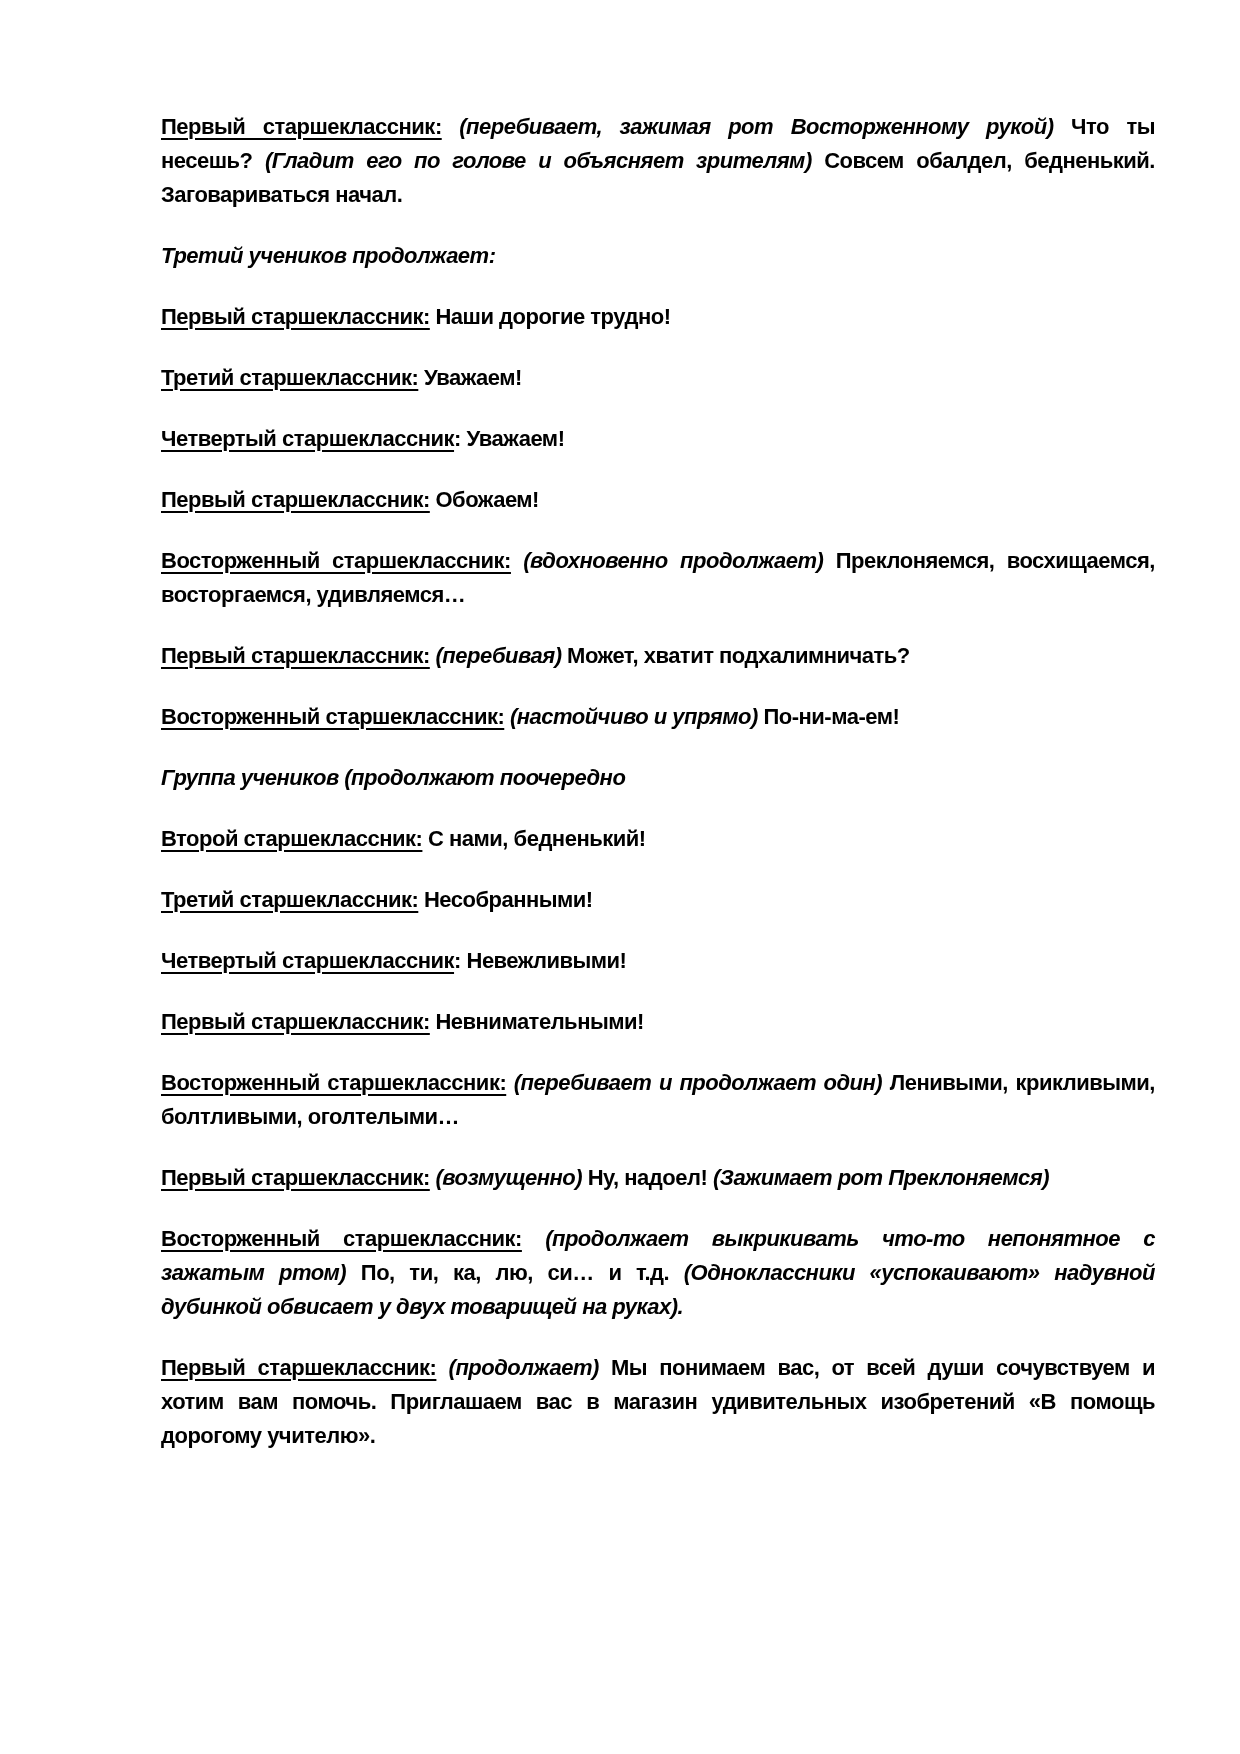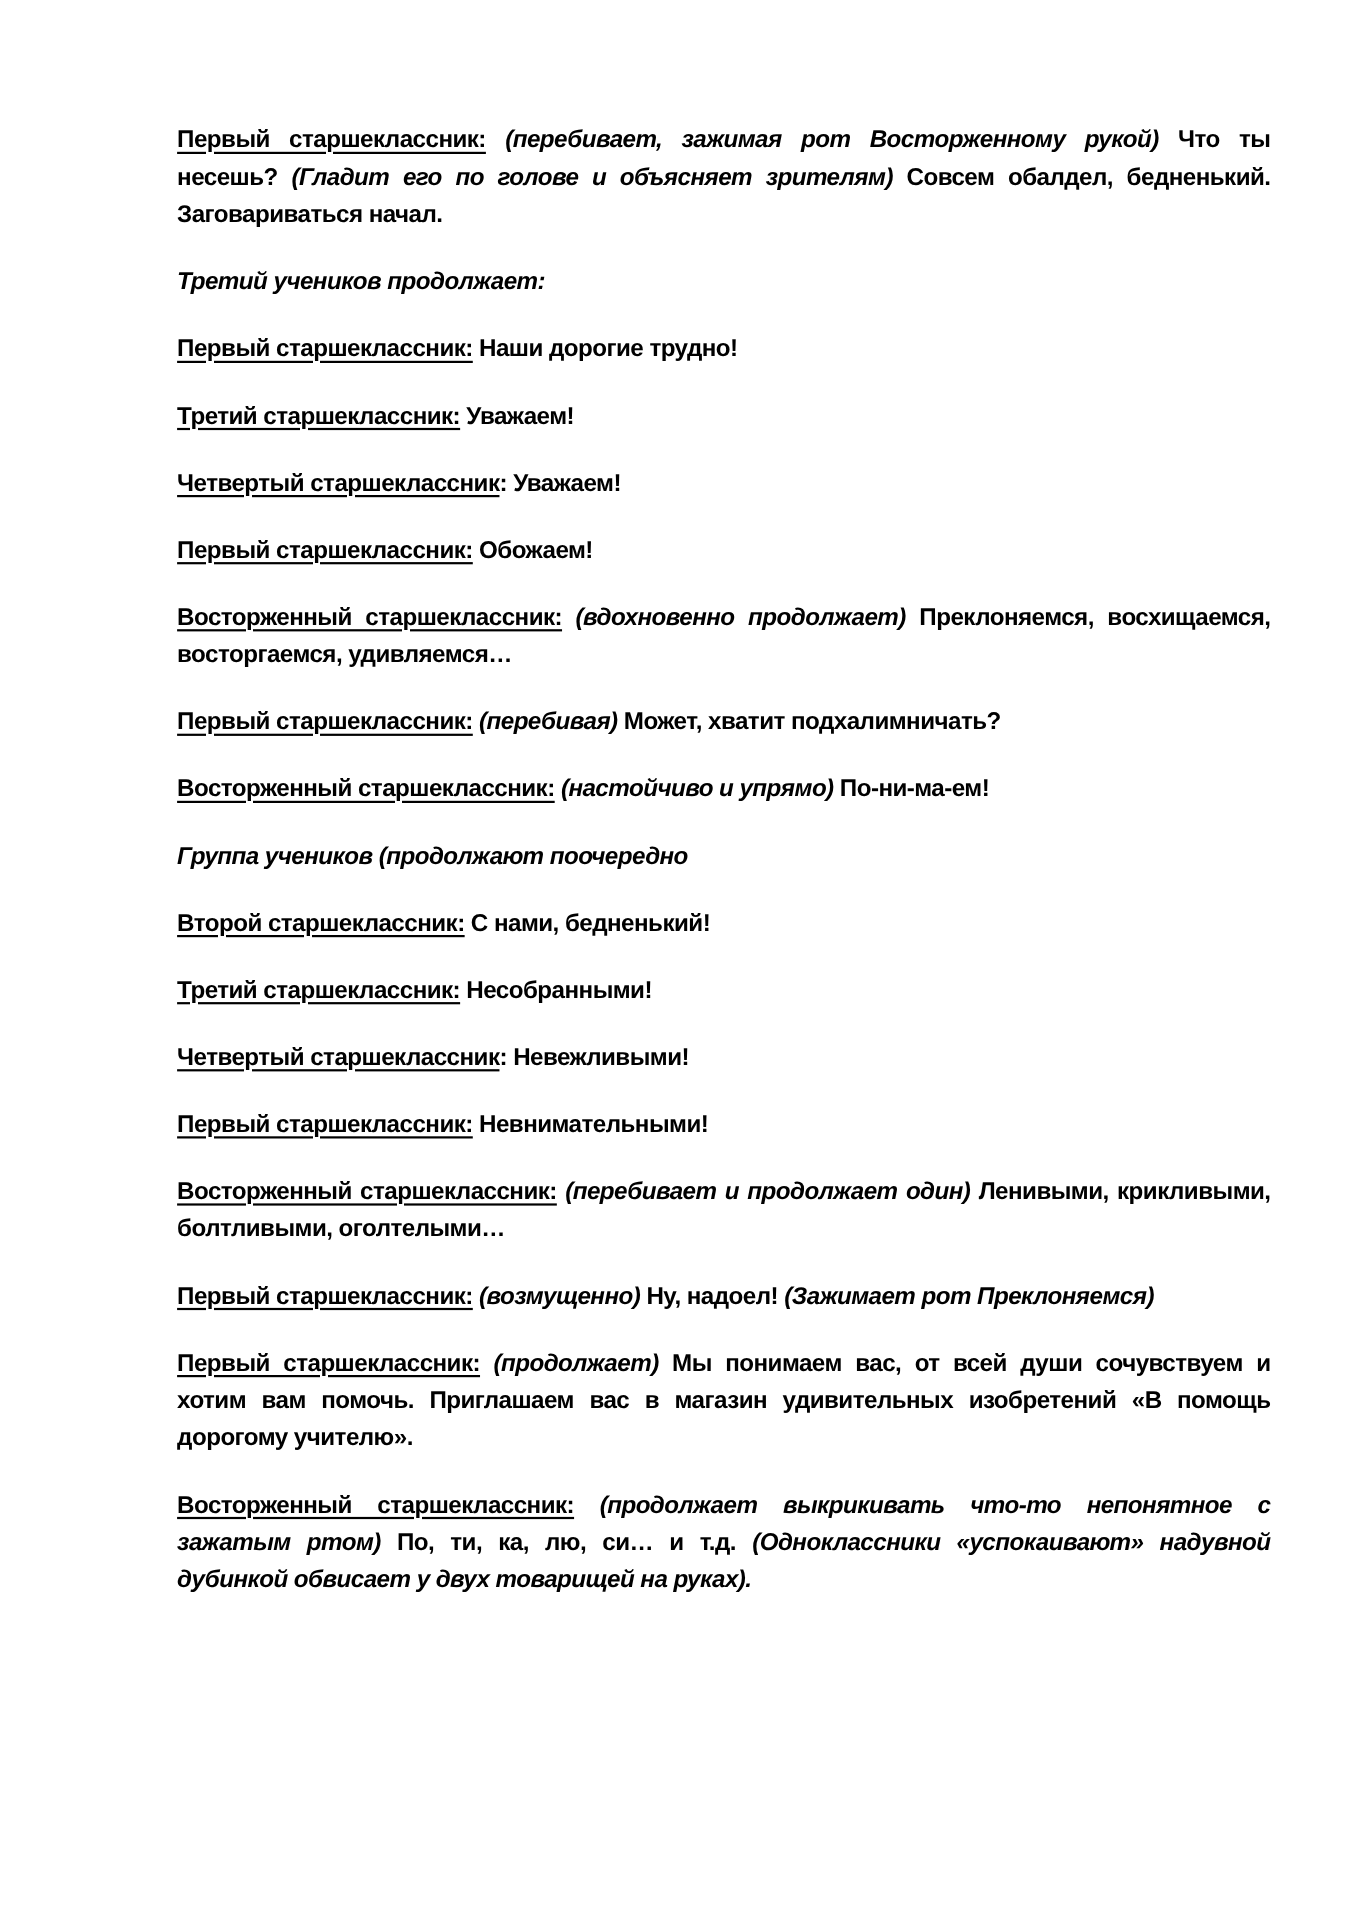--- a/index.html
+++ b/index.html
@@ -61,16 +61,16 @@
       <p class="para"><span class="seg seg-speaker">Восторженный старшеклассник:</span> <span class="seg seg-direction">(вдохновенно продолжает)</span> <span class="seg seg-text">Преклоняемся, восхищаемся, восторгаемся, удивляемся…</span></p>
       <p class="para"><span class="seg seg-speaker">Первый старшеклассник:</span> <span class="seg seg-direction">(перебивая)</span> <span class="seg seg-text">Может, хватит подхалимничать?</span></p>
       <p class="para"><span class="seg seg-speaker">Восторженный старшеклассник:</span> <span class="seg seg-direction">(настойчиво и упрямо)</span> <span class="seg seg-text">По-ни-ма-ем!</span></p>
       <p class="para"><span class="seg seg-direction">Группа учеников (продолжают поочередно</span></p>
       <p class="para"><span class="seg seg-speaker">Второй старшеклассник:</span> <span class="seg seg-text">С нами, бедненький!</span></p>
       <p class="para"><span class="seg seg-speaker">Третий старшеклассник:</span> <span class="seg seg-text">Несобранными!</span></p>
       <p class="para"><span class="seg seg-speaker">Четвертый старшеклассник</span><span class="seg seg-colon">:</span> <span class="seg seg-text">Невежливыми!</span></p>
       <p class="para"><span class="seg seg-speaker">Первый старшеклассник:</span> <span class="seg seg-text">Невнимательными!</span></p>
       <p class="para"><span class="seg seg-speaker">Восторженный старшеклассник:</span> <span class="seg seg-direction">(перебивает и продолжает один)</span> <span class="seg seg-text">Ленивыми, крикливыми, болтливыми, оголтелыми…</span></p>
       <p class="para"><span class="seg seg-speaker">Первый старшеклассник:</span> <span class="seg seg-direction">(возмущенно)</span> <span class="seg seg-text">Ну, надоел!</span> <span class="seg seg-direction">(Зажимает рот Преклоняемся)</span></p>
+      <p class="para"><span class="seg seg-speaker">Восторженный старшеклассник:</span> <span class="seg seg-direction">(продолжает выкрикивать что-то непонятное с зажатым ртом)</span> <span class="seg seg-text">По, ти, ка, лю, си… и т.д.</span> <span class="seg seg-direction">(Одноклассники «успокаивают» надувной дубинкой обвисает у двух товарищей на руках).</span></p>
       <p class="para"><span class="seg seg-speaker">Первый старшеклассник:</span> <span class="seg seg-direction">(продолжает)</span> <span class="seg seg-text">Мы понимаем вас, от всей души сочувствуем и хотим вам помочь. Приглашаем вас в магазин удивительных изобретений «В помощь дорогому учителю».</span></p>
-      <p class="para"><span class="seg seg-speaker">Восторженный старшеклассник:</span> <span class="seg seg-direction">(продолжает выкрикивать что-то непонятное с зажатым ртом)</span> <span class="seg seg-text">По, ти, ка, лю, си… и т.д.</span> <span class="seg seg-direction">(Одноклассники «успокаивают» надувной дубинкой обвисает у двух товарищей на руках).</span></p>
     </div>
 </div>
 
 </body></html>

